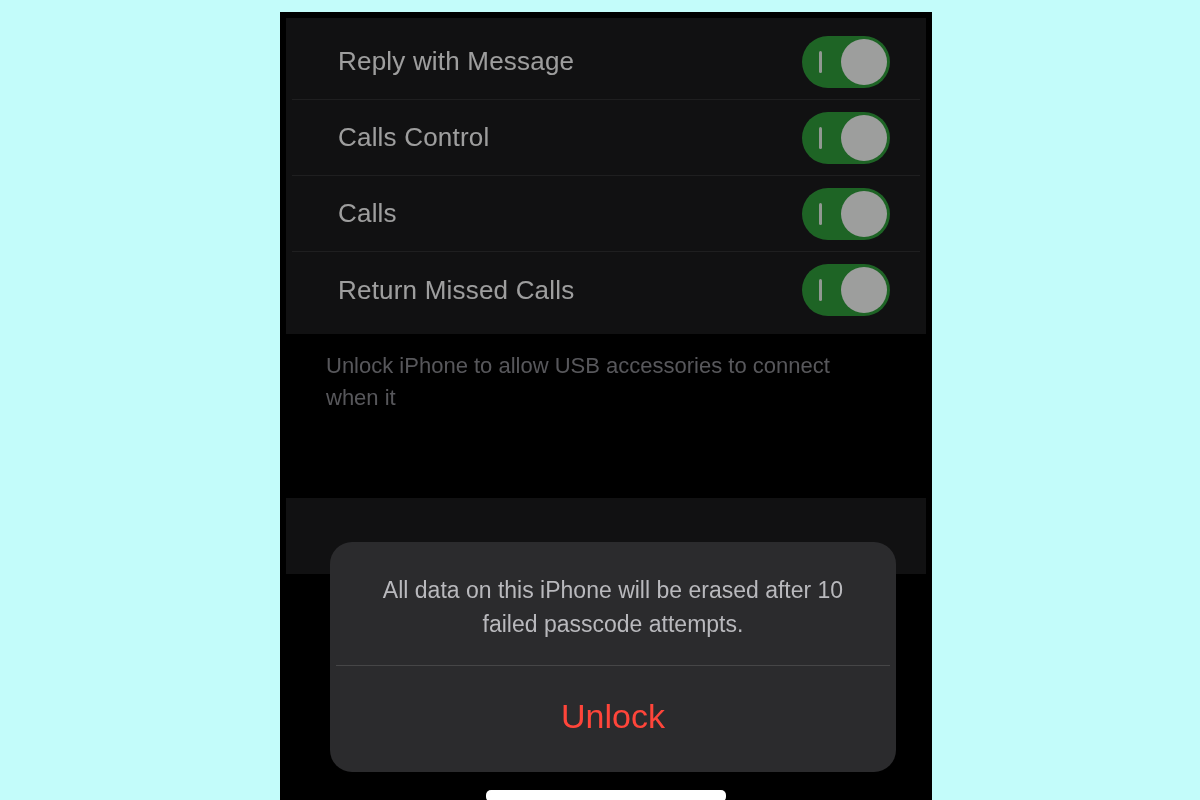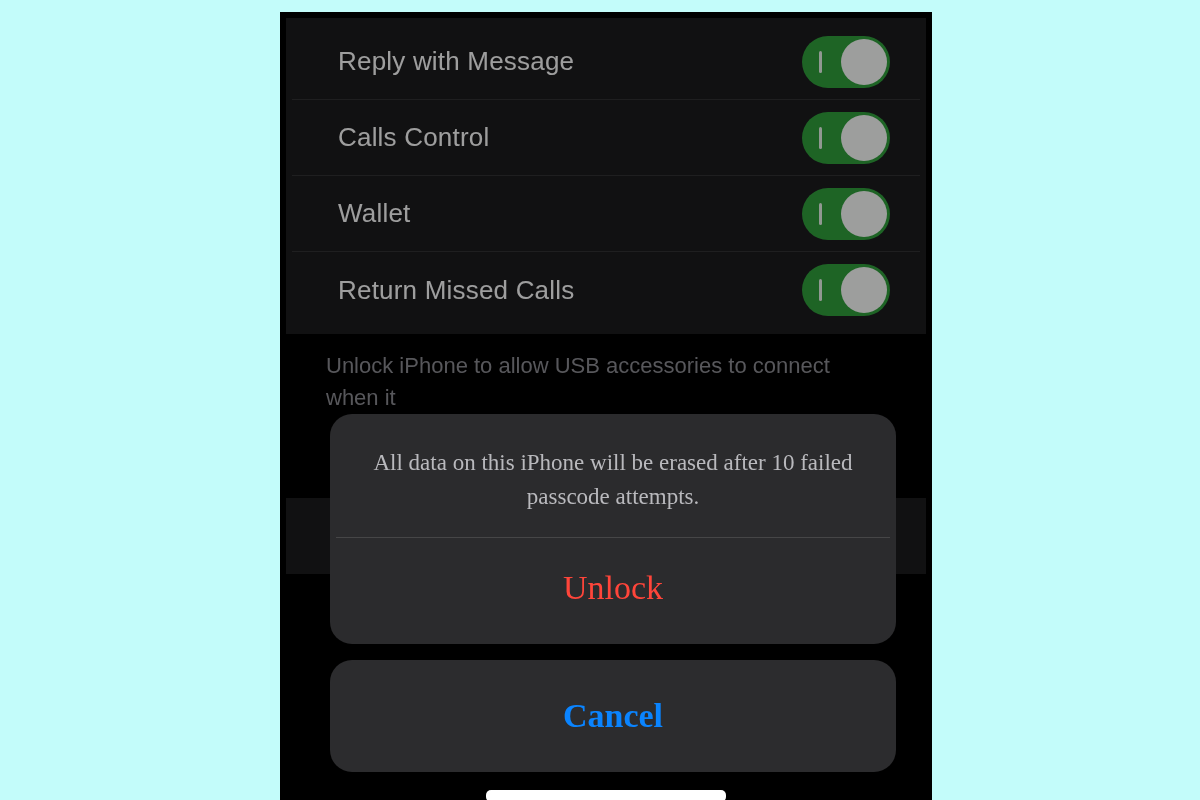--- a/index.html
+++ b/index.html
@@ -97,21 +97,20 @@
     background: #1c1c1e;
   }
 
   
   .sheet-wrap {
     position: absolute;
     left: 44px;
     right: 30px;
     bottom: 34px;
     z-index: 20;
-    font-family: Liberation Serif, serif;
   }
   .sheet {
     background: rgba(45,45,47,0.96);
     border-radius: 22px;
     overflow: hidden;
     backdrop-filter: blur(20px);
   }
   .sheet-msg {
     padding: 26px 30px 24px 30px;
     text-align: center;
@@ -168,21 +167,21 @@
           <div class="knob"></div>
         </div>
     </div>
     <div class="row">
       <span class="row-label">Calls Control</span>
       <div class="toggle on">
           <div class="knob"></div>
         </div>
     </div>
     <div class="row">
-      <span class="row-label">Wallet</span>
+      <span class="row-label">Calls</span>
       <div class="toggle on">
           <div class="knob"></div>
         </div>
     </div>
     <div class="row">
       <span class="row-label">Return Missed Calls</span>
       <div class="toggle on">
           <div class="knob"></div>
         </div>
     </div>
@@ -192,19 +191,16 @@
   <div class="section-spacer"></div>
   <div class="section2"></div>
 
   <div class="dim"></div>
 
   <div class="sheet-wrap">
     <div class="sheet">
       <div class="sheet-msg">All data on this iPhone will be erased after 10 failed passcode attempts.</div>
       <div class="sheet-btn enable">Unlock</div>
     </div>
-    <div class="cancel-wrap">
-      <div class="cancel">Cancel</div>
-    </div>
   </div>
 
   <div class="home-indicator"></div>
 </div>
 
 </body></html>

